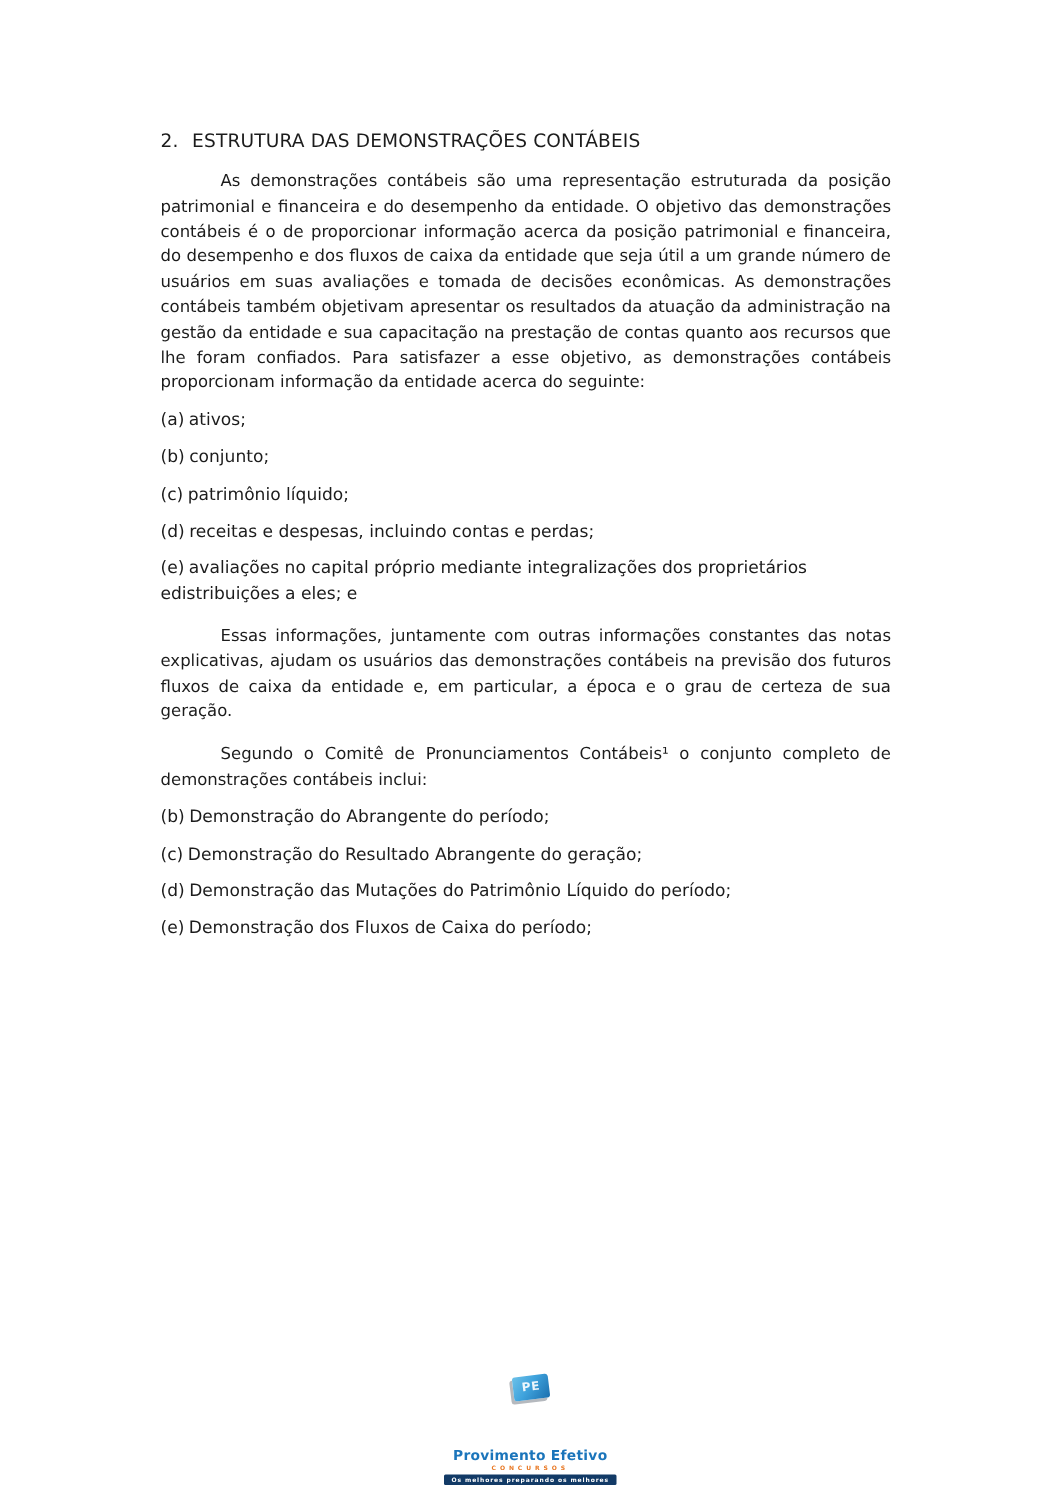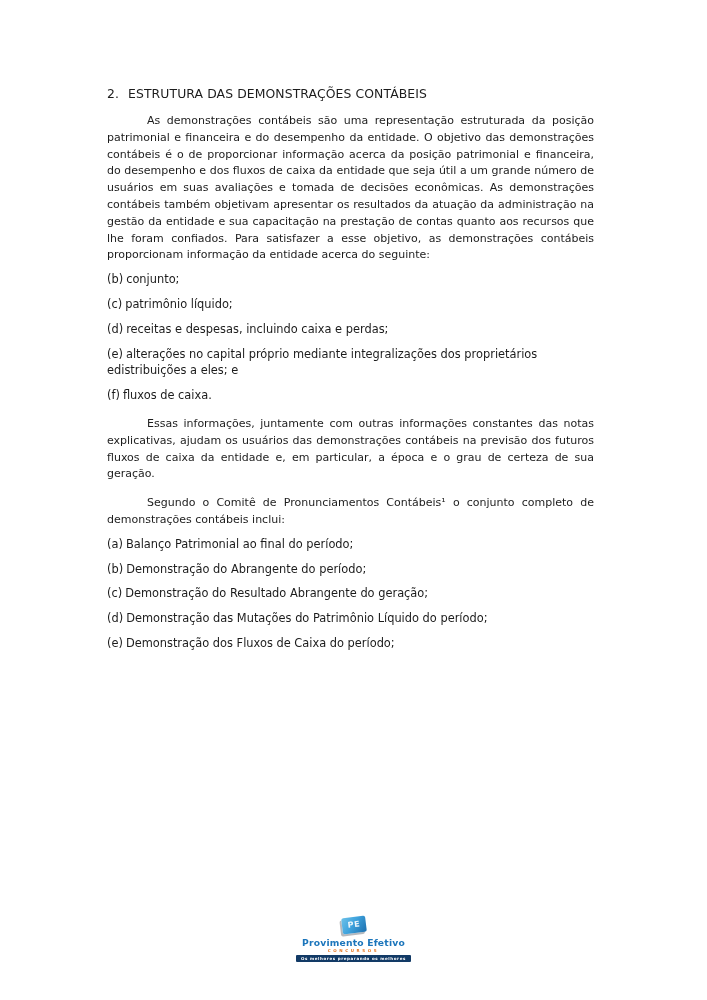--- a/index.html
+++ b/index.html
@@ -70,20 +70,21 @@
     font-weight: bold;
     color: rgba(255,255,255,0.9);
     letter-spacing: 0.5px;
   }
   .brand-name {
     font-size: 9.2px;
     font-weight: bold;
     color: #1b75bb;
     letter-spacing: 0.2px;
     margin-bottom: 2px;
+    margin-top: 28px;
   }
   .brand-subtitle {
     font-size: 4px;
     color: #e87722;
     letter-spacing: 2.6px;
     margin-bottom: 2px;
     font-weight: bold;
   }
   .brand-tagline {
     font-size: 4px;
@@ -98,33 +99,32 @@
 </head>
 <body>
 
 <div class="page-content">
 
   <h2 class="heading"><span class="h-num">2.</span><span>ESTRUTURA DAS DEMONSTRAÇÕES CONTÁBEIS</span></h2>
 
   <p class="para">As demonstrações contábeis são uma representação estruturada da posição patrimonial e financeira e do desempenho da entidade. O objetivo das demonstrações contábeis é o de proporcionar informação acerca da posição patrimonial e financeira, do desempenho e dos fluxos de caixa da entidade que seja útil a um grande número de usuários em suas avaliações e tomada de decisões econômicas. As demonstrações contábeis também objetivam apresentar os resultados da atuação da administração na gestão da entidade e sua capacitação na prestação de contas quanto aos recursos que lhe foram confiados. Para satisfazer a esse objetivo, as demonstrações contábeis proporcionam informação da entidade acerca do seguinte:</p>
 
   <div class="list-block">
+    <p class="li"><span class="li-marker">(a)</span><span>ativos;</span></p>
     <p class="li"><span class="li-marker">(b)</span><span>conjunto;</span></p>
     <p class="li"><span class="li-marker">(c)</span><span>patrimônio líquido;</span></p>
-    <p class="li"><span class="li-marker">(d)</span><span>receitas e despesas, incluindo caixa e perdas;</span></p>
-    <p class="li"><span class="li-marker">(e)</span><span>alterações no capital próprio mediante integralizações dos proprietários edistribuições a eles; e</span></p>
-    <p class="li"><span class="li-marker">(f)</span><span>fluxos de caixa.</span></p>
+    <p class="li"><span class="li-marker">(d)</span><span>receitas e despesas, incluindo contas e perdas;</span></p>
+    <p class="li"><span class="li-marker">(e)</span><span>avaliações no capital próprio mediante integralizações dos proprietários edistribuições a eles; e</span></p>
   </div>
 
   <p class="para">Essas informações, juntamente com outras informações constantes das notas explicativas, ajudam os usuários das demonstrações contábeis na previsão dos futuros fluxos de caixa da entidade e, em particular, a época e o grau de certeza de sua geração.</p>
 
   <p class="para">Segundo o Comitê de Pronunciamentos Contábeis¹ o conjunto completo de demonstrações contábeis inclui:</p>
 
   <div class="list-block">
-    <p class="li"><span class="li-marker">(a)</span><span>Balanço Patrimonial ao final do período;</span></p>
     <p class="li"><span class="li-marker">(b)</span><span>Demonstração do Abrangente do período;</span></p>
     <p class="li"><span class="li-marker">(c)</span><span>Demonstração do Resultado Abrangente do geração;</span></p>
     <p class="li"><span class="li-marker">(d)</span><span>Demonstração das Mutações do Patrimônio Líquido do período;</span></p>
     <p class="li"><span class="li-marker">(e)</span><span>Demonstração dos Fluxos de Caixa do período;</span></p>
   </div>
 
 </div>
 
 <div class="footer-logo">
   <div class="logo-cube">

